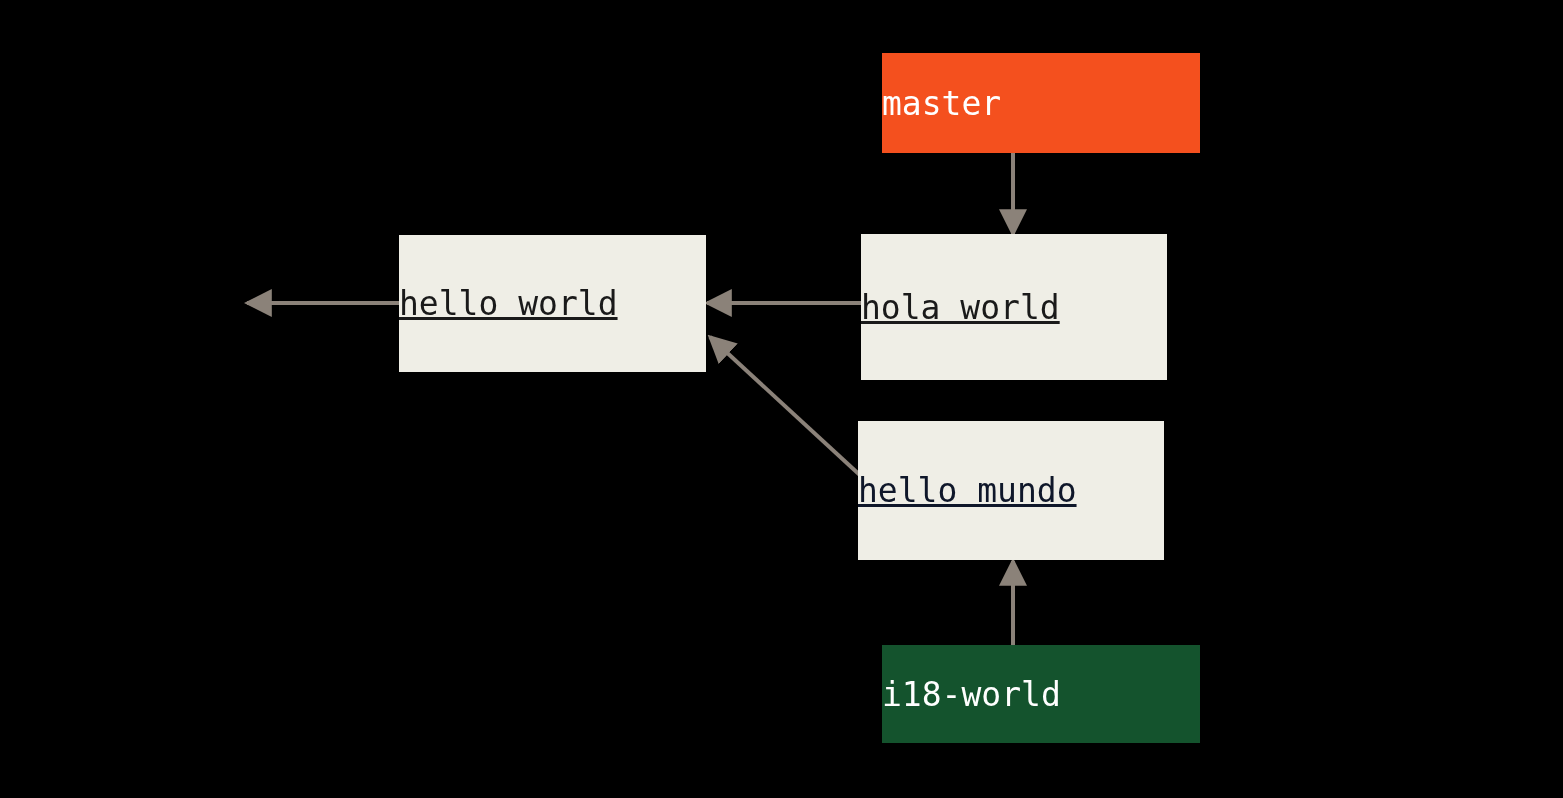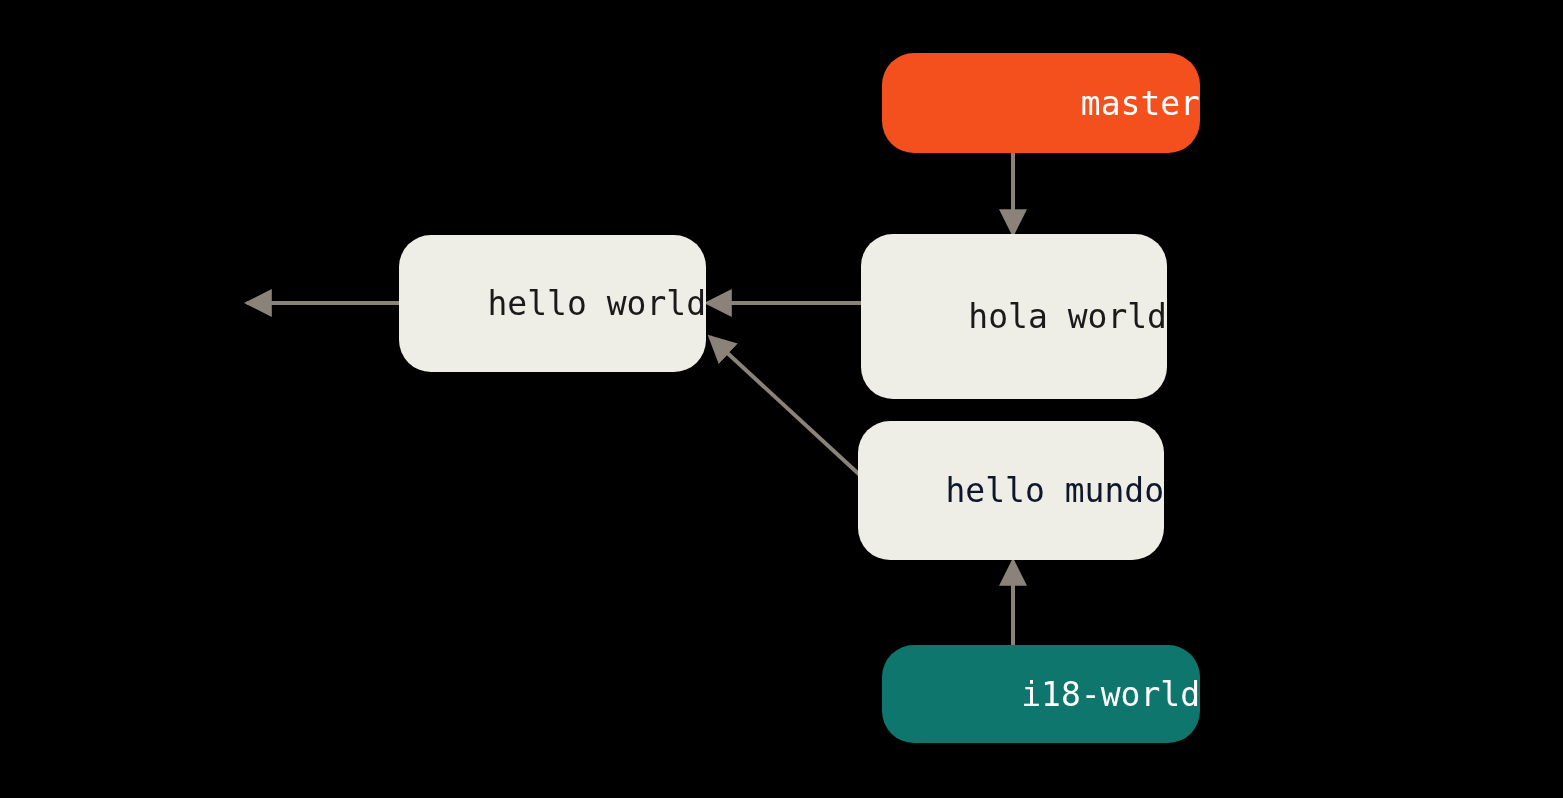--- a/index.html
+++ b/index.html
@@ -15,30 +15,30 @@
     position: relative;
     width: 1563px;
     height: 798px;
     background: #000000;
     overflow: hidden;
   }
   .node {
     position: absolute;
     display: flex;
     align-items: center;
-    justify-content: flex-end;
+    justify-content: flex-start;
     box-sizing: border-box;
     white-space: pre;
     letter-spacing: 0px;
-    border-radius: 32px;
   }
   .node-commit {
     background: #EFEEE6;
     color: #1A1A1A;
     font-size: 33px;
+    text-decoration: underline;
   }
   .node-branch {
     background: #F4501E;
     color: #FFFFFF;
     font-size: 33px;
   }
   #edges {
     position: absolute;
     left: 0;
     top: 0;
@@ -68,25 +68,25 @@
   </svg>
 
   <div class="node node-branch" style="left: 882px; top: 53px; width: 318px; height: 100px; background: rgb(244, 80, 30); color: rgb(255, 255, 255);">
     <span>master</span>
   </div>
 
   <div class="node node-commit" style="left: 399px; top: 235px; width: 307px; height: 137px; background: rgb(239, 238, 230); color: rgb(26, 26, 26);">
     <span>hello world</span>
   </div>
 
-  <div class="node node-commit" style="left: 861px; top: 234px; width: 306px; height: 165px; background: rgb(239, 238, 230); color: rgb(26, 26, 26);">
+  <div class="node node-commit" style="left: 861px; top: 234px; width: 306px; height: 146px; background: rgb(239, 238, 230); color: rgb(26, 26, 26);">
     <span>hola world</span>
   </div>
 
   <div class="node node-commit" style="left: 858px; top: 421px; width: 306px; height: 139px; background: rgb(239, 238, 230); color: #0f172a;">
     <span>hello mundo</span>
   </div>
 
-  <div class="node node-branch" style="left: 882px; top: 645px; width: 318px; height: 98px; background: #0f766e; color: rgb(255, 255, 255);">
+  <div class="node node-branch" style="left: 882px; top: 645px; width: 318px; height: 98px; background: #14532d; color: rgb(255, 255, 255);">
     <span>i18-world</span>
   </div>
 
 </div>
 
 </body></html>

